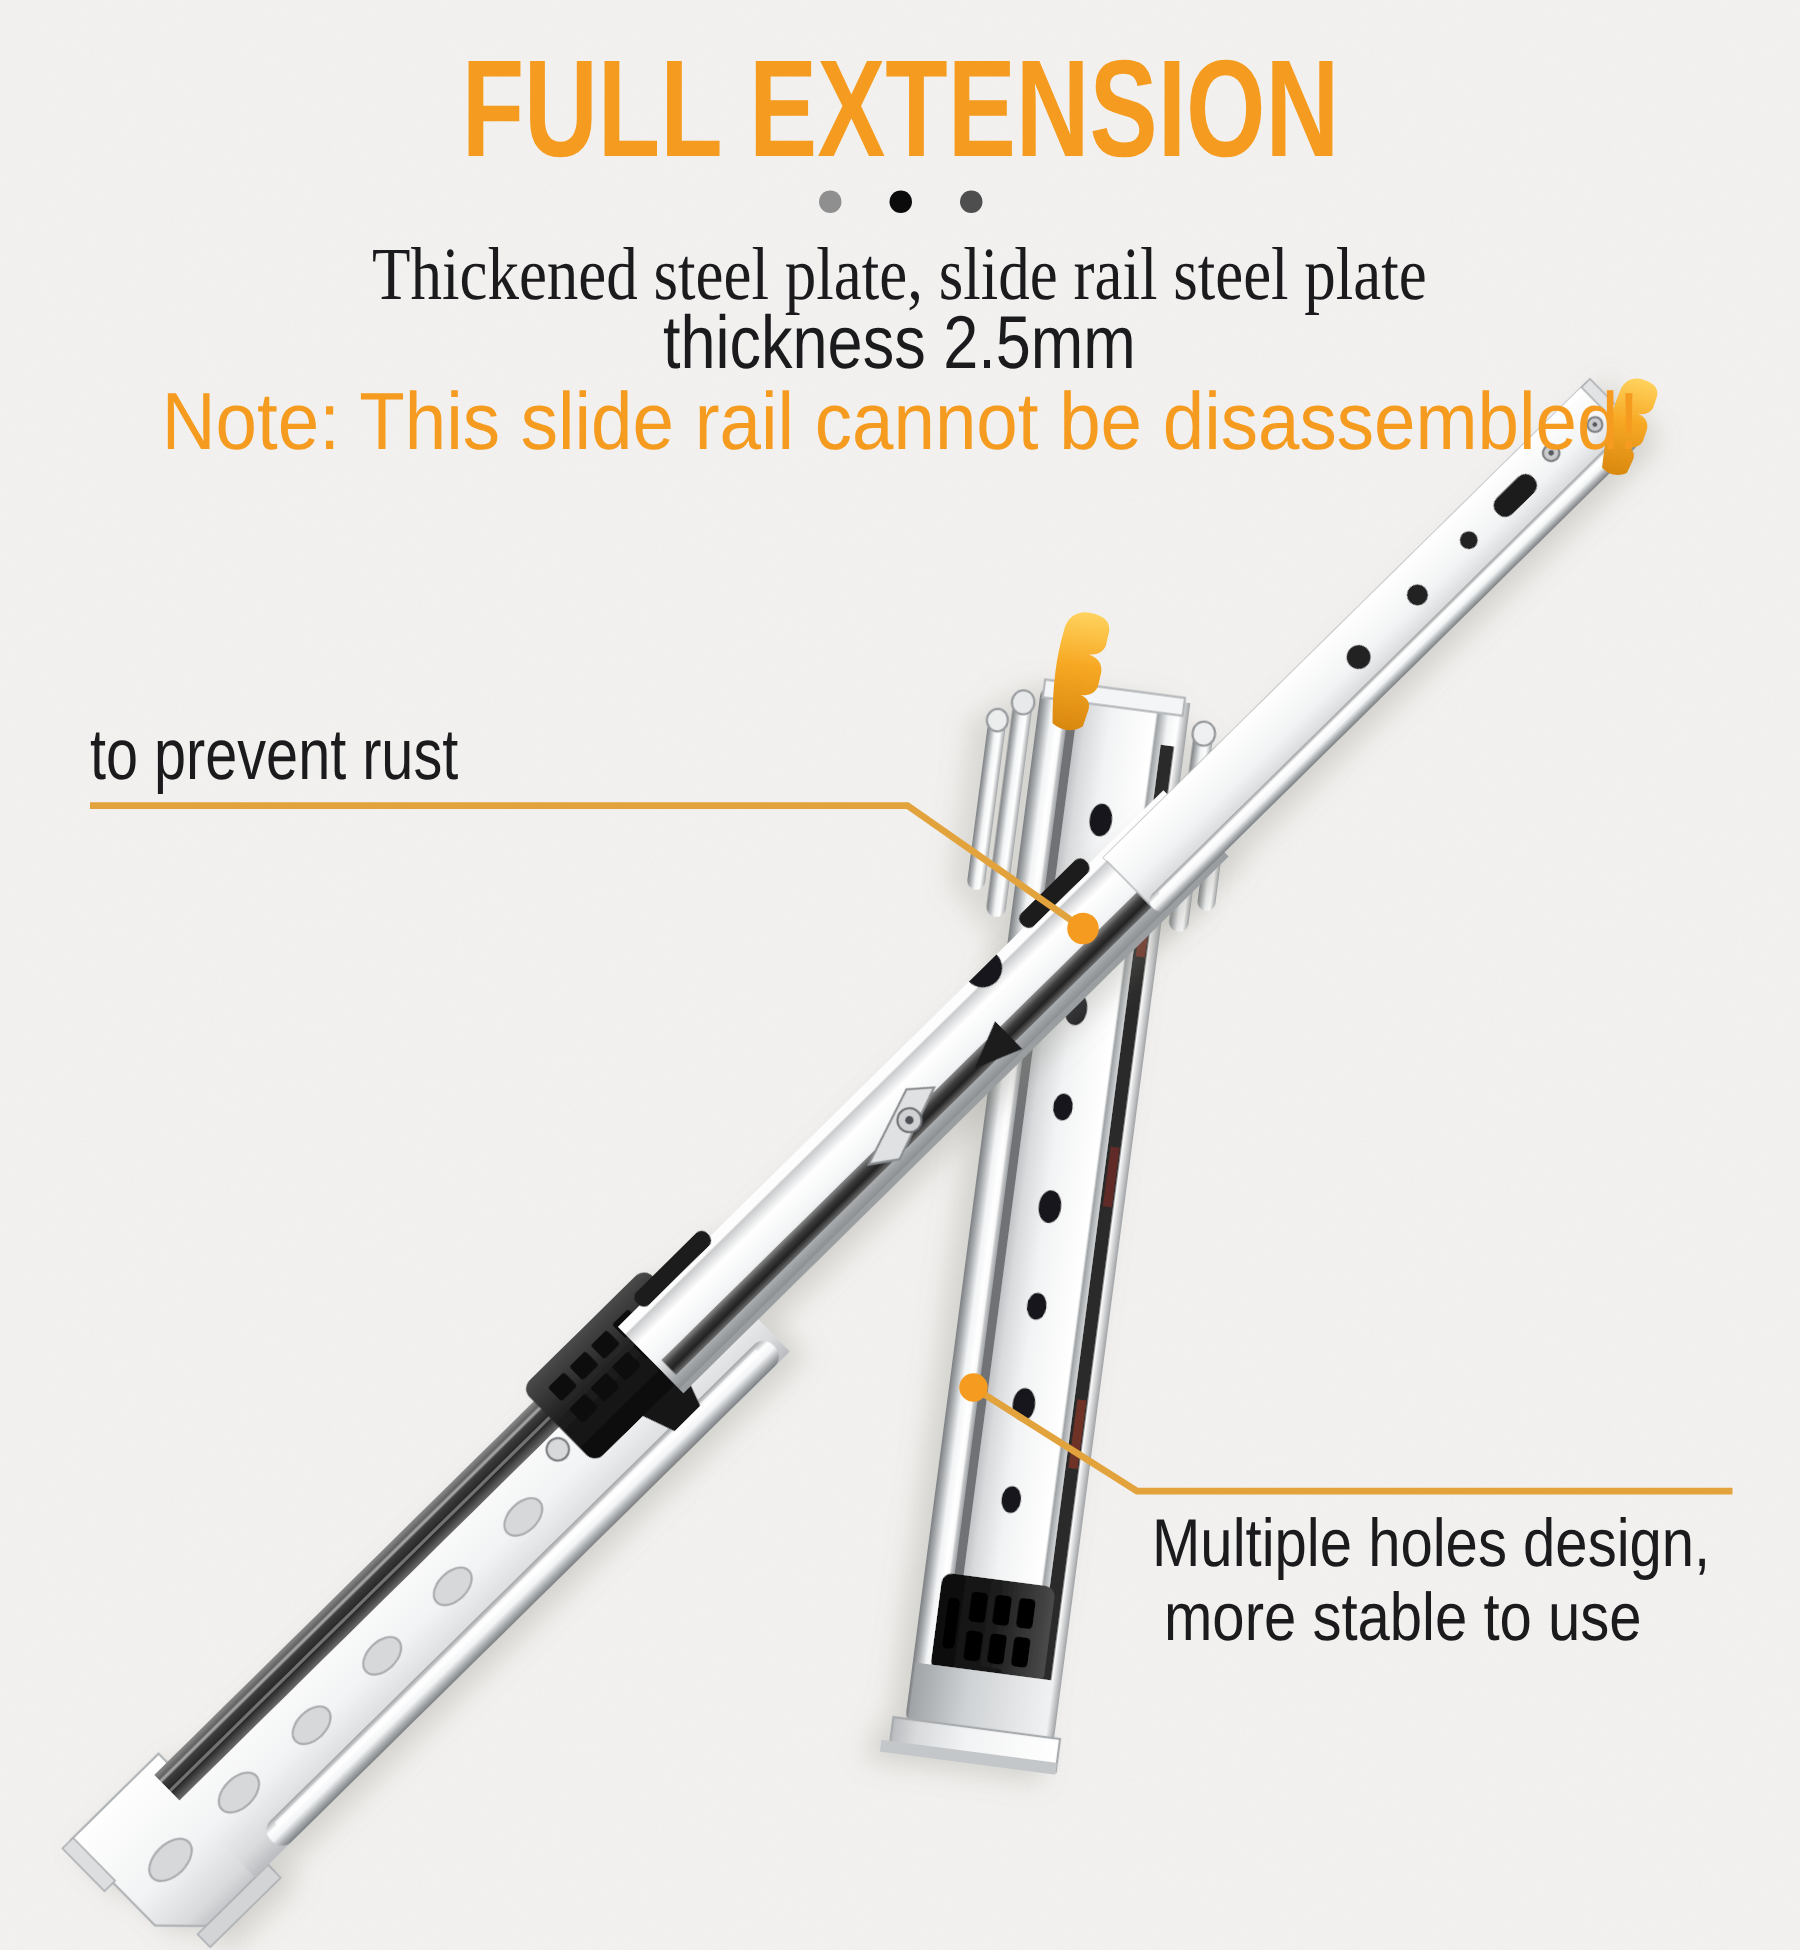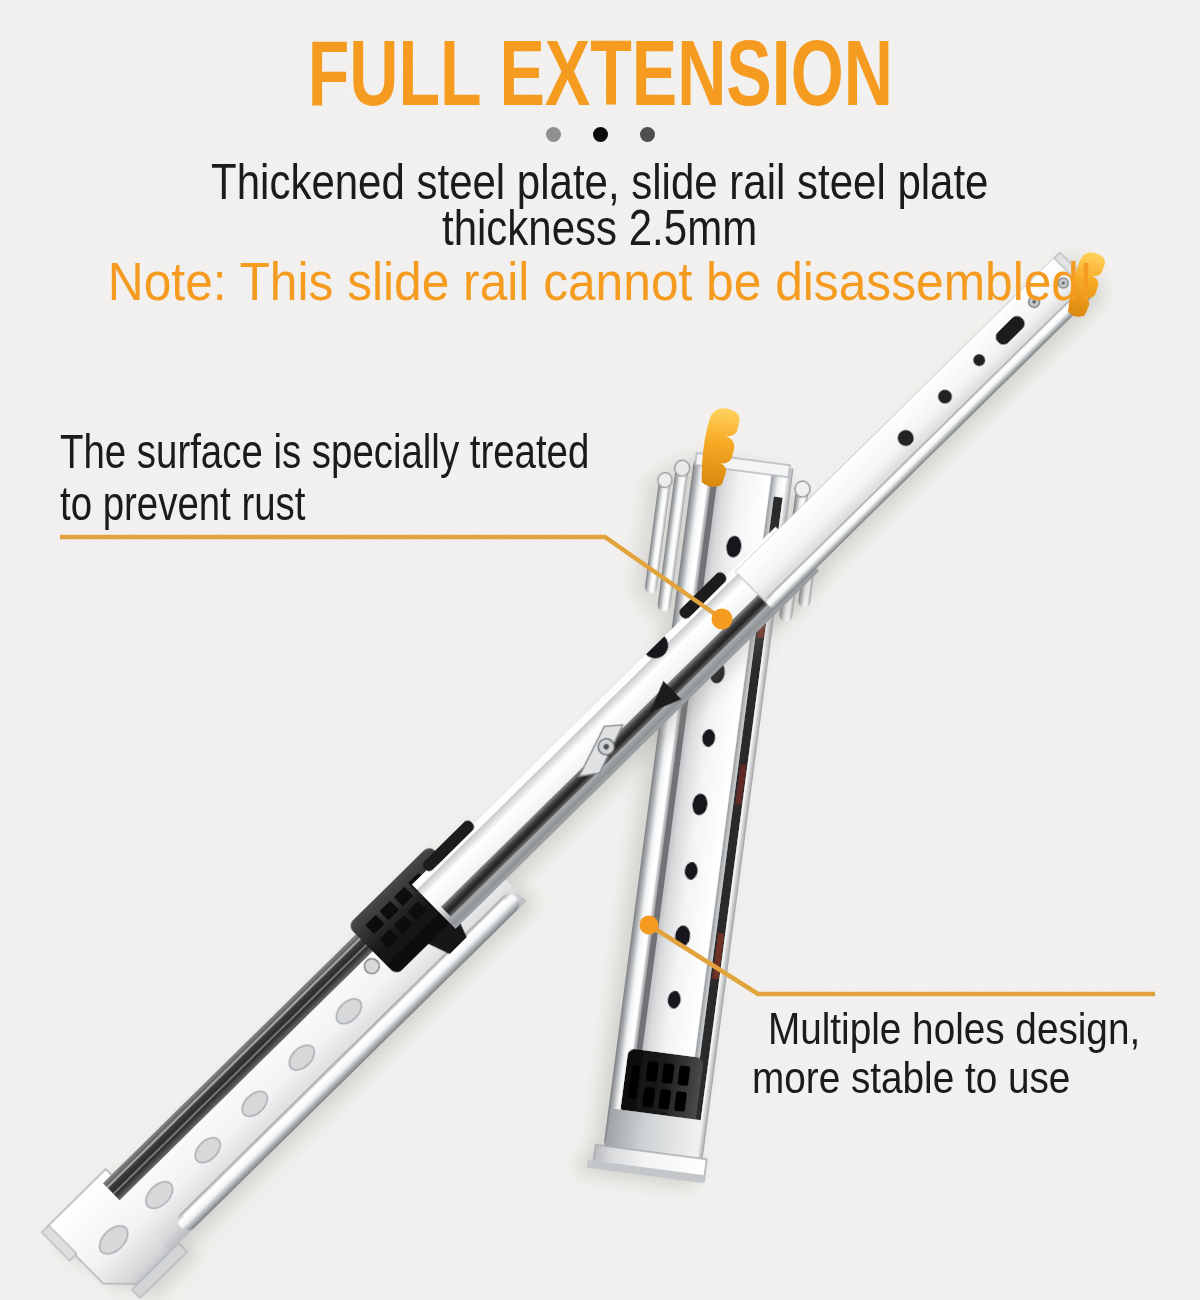--- a/index.html
+++ b/index.html
@@ -11,33 +11,33 @@
   .cond{display:inline-block;transform-origin:50% 50%;white-space:nowrap;}
   .cond-l{display:inline-block;transform-origin:0 50%;white-space:nowrap;}
   .title-row{top:27px;}
   .title-row .cond{transform:scaleX(.74);font-size:92px;font-weight:bold;
                    color:#F59B1F;line-height:1;letter-spacing:0px;}
   .dots-row{top:127px;left:0;width:1200px;display:flex;justify-content:center;
             align-items:center;gap:32px;}
   .dot{width:15px;height:15px;border-radius:50%;display:inline-block;}
   .sub{color:#1B1B1D;font-size:50px;line-height:1;}
   .sub .cond{transform:scaleX(.84);}
-  .sub1{top:157px;}
+  .sub1{top:157px;font-family:Liberation Serif, serif;}
   .sub2{top:203px;}
   .note-row{top:254px;color:#F59B1F;font-size:54px;line-height:1;}
   .note-row .cond{transform:scaleX(.92);}
   .co{color:#1B1B1D;line-height:1;white-space:nowrap;}
   .co-left{font-size:48px;}
   .co-left .cond-l{transform:scaleX(.80);}
   .co-l1{left:60px;top:428px;}
   .co-l2{left:60px;top:480px;}
   .co-right{font-size:45px;}
   .co-right .cond-l{transform:scaleX(.86);}
   .co-r1{left:768px;top:1006px;}
-  .co-r2{left:752px;top:1055px;text-align:right;}
+  .co-r2{left:776px;top:1055px;text-align:right;}
   svg{display:block;}
   #photo{position:absolute;left:0;top:0;}
 </style>
 </head>
 <body>
 
 <div id="stage">
 
   <svg id="photo" width="1200" height="1300" viewBox="0 0 1200 1300">
     <defs>
@@ -251,23 +251,20 @@
     <span class="cond">Thickened steel plate, slide rail steel plate</span>
   </div>
   <div class="abs row sub sub2">
     <span class="cond">thickness 2.5mm</span>
   </div>
 
   <div class="abs row note-row">
     <span class="cond">Note: This slide rail cannot be disassembled!</span>
   </div>
 
-  <div class="abs co co-left co-l1">
-    <span class="cond-l">The surface is specially treated</span>
-  </div>
   <div class="abs co co-right co-r1">
     <span class="cond-l">Multiple holes design,</span>
   </div>
 
   <div class="abs co co-left co-l2">
     <span class="cond-l">to prevent rust</span>
   </div>
   <div class="abs co co-right co-r2">
     <span class="cond-l">more stable to use</span>
   </div>

